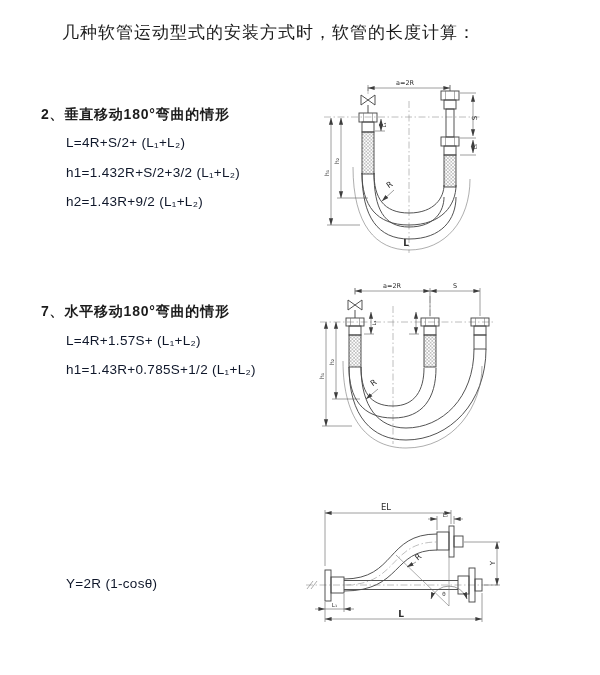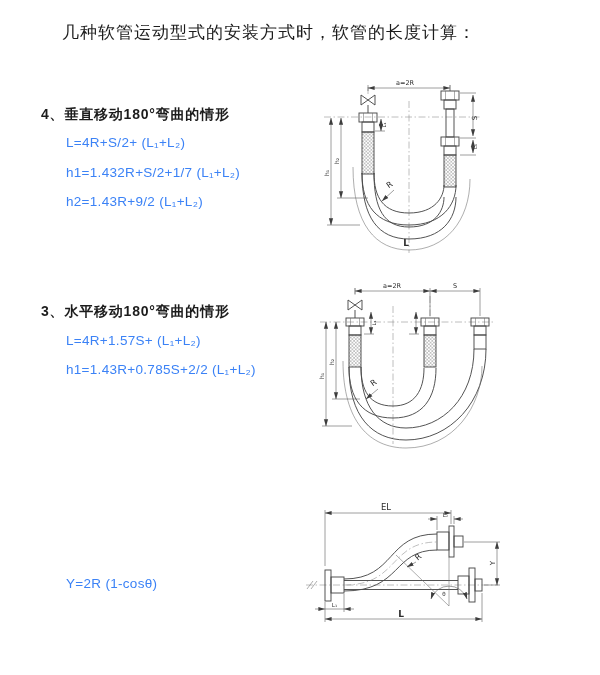--- a/index.html
+++ b/index.html
@@ -10,40 +10,40 @@
     color:#1c1c1c;
   }
   .title {
     position:absolute; left:31px; top:21px;
     font-size:17px; font-weight:normal; letter-spacing:1px;margin-left:31px;
   }
   .heading {
     position:absolute; font-size:14px; font-weight:bold; letter-spacing:0.8px;
   }
   .formula {
-    position:absolute; font-size:13.5px; letter-spacing:0.3px; color:#3b82f6;
+    position:absolute; font-size:13.5px; letter-spacing:0.3px; color:#0f172a;
   }
   svg.diag { position:absolute; }
   .ln   { stroke:#4a4a4a; stroke-width:0.95; fill:none; }
   .thin { stroke:#6a6a6a; stroke-width:0.55; fill:none; }
   .dim  { stroke:#4f4f4f; stroke-width:0.55; fill:none; }
   .cl   { stroke:#8a8a8a; stroke-width:0.55; fill:none; stroke-dasharray:7 2.5 1.5 2.5; }
   .hose { fill:url(#hatch); stroke:#4a4a4a; stroke-width:0.95; }
   text.dt { fill:#2e2e2e; font-family:"DejaVu Sans",sans-serif; }
 </style>
 </head>
 <body>
 
 <div class="page">
 
   <div class="title">几种软管运动型式的安装方式时，软管的长度计算：</div>
 
-  <div class="heading" style="left:41px; top:106px">4、垂直移动180°弯曲的情形</div>
+  <div class="heading" style="left:41px; top:106px">2、垂直移动180°弯曲的情形</div>
   <div class="formula" style="left:66px; top:135px">L=4R+S/2+ (L₁+L₂)</div>
-  <div class="formula" style="left:66px; top:165px">h1=1.432R+S/2+1/7 (L₁+L₂)</div>
+  <div class="formula" style="left:66px; top:165px">h1=1.432R+S/2+3/2 (L₁+L₂)</div>
   <div class="formula" style="left:66px; top:194px">h2=1.43R+9/2 (L₁+L₂)</div>
 
   <svg class="diag" style="left:300px; top:75px" width="290" height="185" viewBox="0 0 290 185">
     <defs>
       <pattern id="hatch" width="3.4" height="3.4" patternUnits="userSpaceOnUse">
         <path d="M0,3.4 L3.4,0 M0,0 L3.4,3.4" stroke="#777" stroke-width="0.4"></path>
       </pattern>
       <marker id="arr" viewBox="0 0 8 8" refX="7.6" refY="4" markerWidth="7" markerHeight="7" markerUnits="userSpaceOnUse" orient="auto-start-reverse">
         <path d="M0,1.6 L8,4 L0,6.4 Z" fill="#3d3d3d"></path>
       </marker>
@@ -117,23 +117,23 @@
     </g>
 
     <g>
       <text class="dt" x="91" y="112" font-size="8" transform="rotate(-35 91 112)" text-anchor="middle">R</text>
       <path class="dim" d="M94,115 L82,126" marker-end="url(#arr)"></path>
     </g>
 
     <text class="dt" x="106" y="171" font-size="9" font-weight="bold" text-anchor="middle">L</text>
   </svg>
 
-  <div class="heading" style="left:41px; top:303px">3、水平移动180°弯曲的情形</div>
+  <div class="heading" style="left:41px; top:303px">7、水平移动180°弯曲的情形</div>
   <div class="formula" style="left:66px; top:333px">L=4R+1.57S+ (L₁+L₂)</div>
-  <div class="formula" style="left:66px; top:362px">h1=1.43R+0.785S+2/2 (L₁+L₂)</div>
+  <div class="formula" style="left:66px; top:362px">h1=1.43R+0.785S+1/2 (L₁+L₂)</div>
 
   <svg class="diag" style="left:298px; top:278px" width="292" height="186" viewBox="0 0 292 186">
 
     <g>
       <path class="cl" d="M95,28 V166"></path>
       <path class="cl" d="M22,44 H196"></path>
       <path class="cl" d="M132,18 V40"></path>
       <path class="cl" d="M57,10 V19"></path>
     </g>
 

